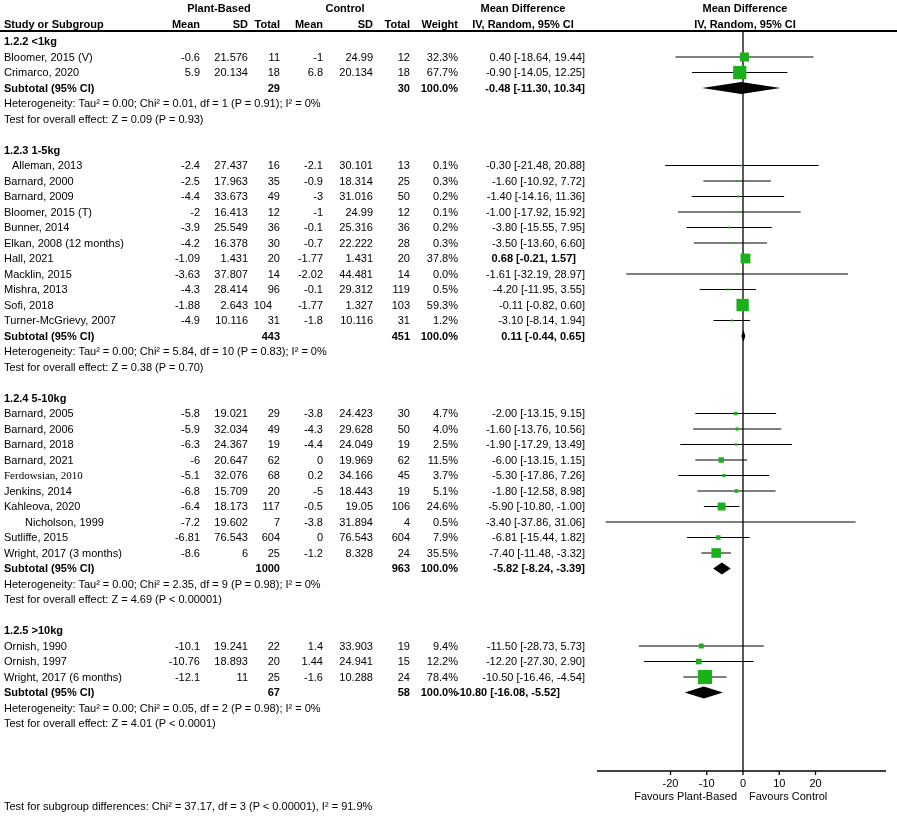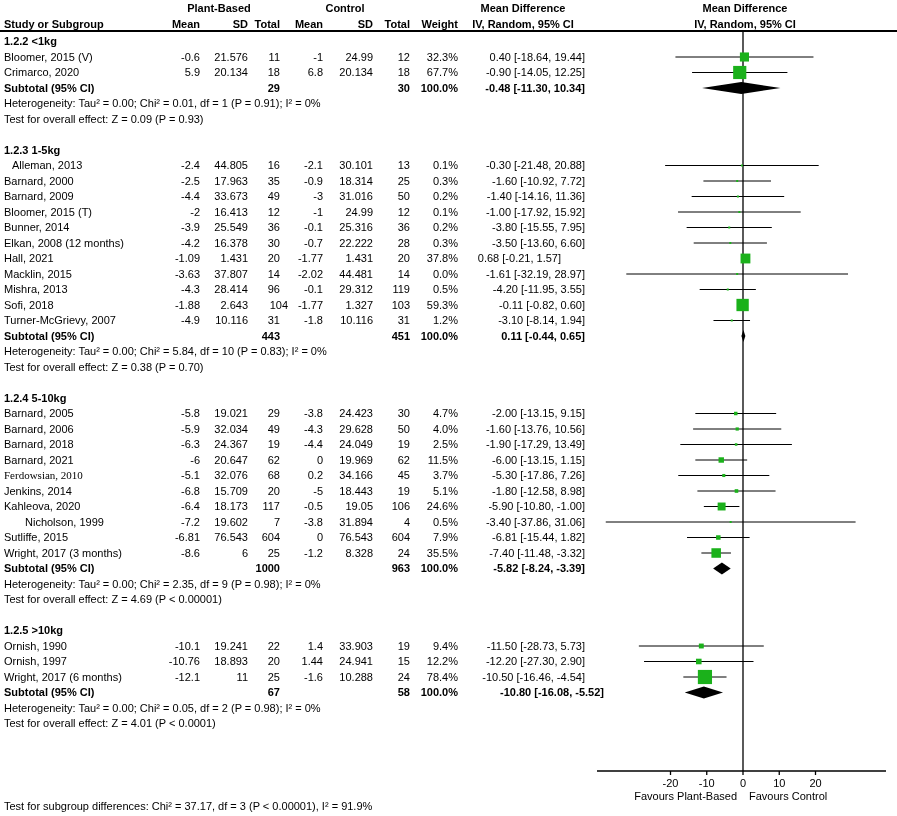--- a/index.html
+++ b/index.html
@@ -76,21 +76,21 @@
       </div>
       <div class="row" style="top: 111.5px;">
         <span class="c " style="left: 4px;">Test for overall effect: Z = 0.09 (P = 0.93)</span>
       </div>
       <div class="row" style="top: 142.5px;">
         <span class="c b" style="left: 4px;">1.2.3 1-5kg</span>
       </div>
       <div class="row" style="top: 158px;">
         <span class="c " style="left: 4px; margin-left: 8px;">Alleman, 2013</span>
         <span class="c num" style="left: 150px; width: 50px;">-2.4</span>
-        <span class="c num" style="left: 200px; width: 48px;">44.805</span>
+        <span class="c num" style="left: 200px; width: 48px;">27.437</span>
         <span class="c num" style="left: 248px; width: 32px;">16</span>
         <span class="c num" style="left: 280px; width: 43px;">-2.1</span>
         <span class="c num" style="left: 323px; width: 50px;">30.101</span>
         <span class="c num" style="left: 373px; width: 37px;">13</span>
         <span class="c num" style="left: 412px; width: 46px;">0.1%</span>
         <span class="c num" style="left: 452px; width: 133px;">-0.30 [-21.48, 20.88]</span>
       </div>
       <div class="row" style="top: 173.5px;">
         <span class="c " style="left: 4px;">Barnard, 2000</span>
         <span class="c num" style="left: 150px; width: 50px;">-2.5</span>
@@ -148,21 +148,21 @@
       </div>
       <div class="row" style="top: 251px;">
         <span class="c " style="left: 4px;">Hall, 2021</span>
         <span class="c num" style="left: 150px; width: 50px;">-1.09</span>
         <span class="c num" style="left: 200px; width: 48px;">1.431</span>
         <span class="c num" style="left: 248px; width: 32px;">20</span>
         <span class="c num" style="left: 280px; width: 43px;">-1.77</span>
         <span class="c num" style="left: 323px; width: 50px;">1.431</span>
         <span class="c num" style="left: 373px; width: 37px;">20</span>
         <span class="c num" style="left: 412px; width: 46px;">37.8%</span>
-        <span class="c num" style="left: 428px; width: 133px;">0.68 [-0.21, 1.57]</span>
+        <span class="c num" style="left: 443px; width: 133px; font-weight: bold;">0.68 [-0.21, 1.57]</span>
       </div>
       <div class="row" style="top: 266.5px;">
         <span class="c " style="left: 4px;">Macklin, 2015</span>
         <span class="c num" style="left: 150px; width: 50px;">-3.63</span>
         <span class="c num" style="left: 200px; width: 48px;">37.807</span>
         <span class="c num" style="left: 248px; width: 32px;">14</span>
         <span class="c num" style="left: 280px; width: 43px;">-2.02</span>
         <span class="c num" style="left: 323px; width: 50px;">44.481</span>
         <span class="c num" style="left: 373px; width: 37px;">14</span>
         <span class="c num" style="left: 412px; width: 46px;">0.0%</span>
@@ -176,21 +176,21 @@
         <span class="c num" style="left: 280px; width: 43px;">-0.1</span>
         <span class="c num" style="left: 323px; width: 50px;">29.312</span>
         <span class="c num" style="left: 373px; width: 37px;">119</span>
         <span class="c num" style="left: 412px; width: 46px;">0.5%</span>
         <span class="c num" style="left: 452px; width: 133px;">-4.20 [-11.95, 3.55]</span>
       </div>
       <div class="row" style="top: 297.5px;">
         <span class="c " style="left: 4px;">Sofi, 2018</span>
         <span class="c num" style="left: 150px; width: 50px;">-1.88</span>
         <span class="c num" style="left: 200px; width: 48px;">2.643</span>
-        <span class="c num" style="left: 256px; width: 32px;">104</span>
+        <span class="c num" style="left: 240px; width: 32px;">104</span>
         <span class="c num" style="left: 280px; width: 43px;">-1.77</span>
         <span class="c num" style="left: 323px; width: 50px;">1.327</span>
         <span class="c num" style="left: 373px; width: 37px;">103</span>
         <span class="c num" style="left: 412px; width: 46px;">59.3%</span>
         <span class="c num" style="left: 452px; width: 133px;">-0.11 [-0.82, 0.60]</span>
       </div>
       <div class="row" style="top: 313px;">
         <span class="c " style="left: 4px;">Turner-McGrievy, 2007</span>
         <span class="c num" style="left: 150px; width: 50px;">-4.9</span>
         <span class="c num" style="left: 200px; width: 48px;">10.116</span>
@@ -374,21 +374,21 @@
         <span class="c num" style="left: 323px; width: 50px;">10.288</span>
         <span class="c num" style="left: 373px; width: 37px;">24</span>
         <span class="c num" style="left: 412px; width: 46px;">78.4%</span>
         <span class="c num" style="left: 452px; width: 133px;">-10.50 [-16.46, -4.54]</span>
       </div>
       <div class="row" style="top: 685px;">
         <span class="c b" style="left: 4px;">Subtotal (95% CI)</span>
         <span class="c num b" style="left: 248px; width: 32px;">67</span>
         <span class="c num b" style="left: 373px; width: 37px;">58</span>
         <span class="c num b" style="left: 412px; width: 46px;">100.0%</span>
-        <span class="c num b" style="left: 452px; width: 108px; margin-left: 44px;">-10.80 [-16.08, -5.52]</span>
+        <span class="c num b" style="left: 452px; width: 108px;">-10.80 [-16.08, -5.52]</span>
       </div>
       <div class="row" style="top: 700.5px;">
         <span class="c " style="left: 4px;">Heterogeneity: Tau² = 0.00; Chi² = 0.05, df = 2 (P = 0.98); I² = 0%</span>
       </div>
       <div class="row" style="top: 716px;">
         <span class="c " style="left: 4px;">Test for overall effect: Z = 4.01 (P &lt; 0.0001)</span>
       </div>
     </div>
 
   <svg id="plot" width="897" height="816">

